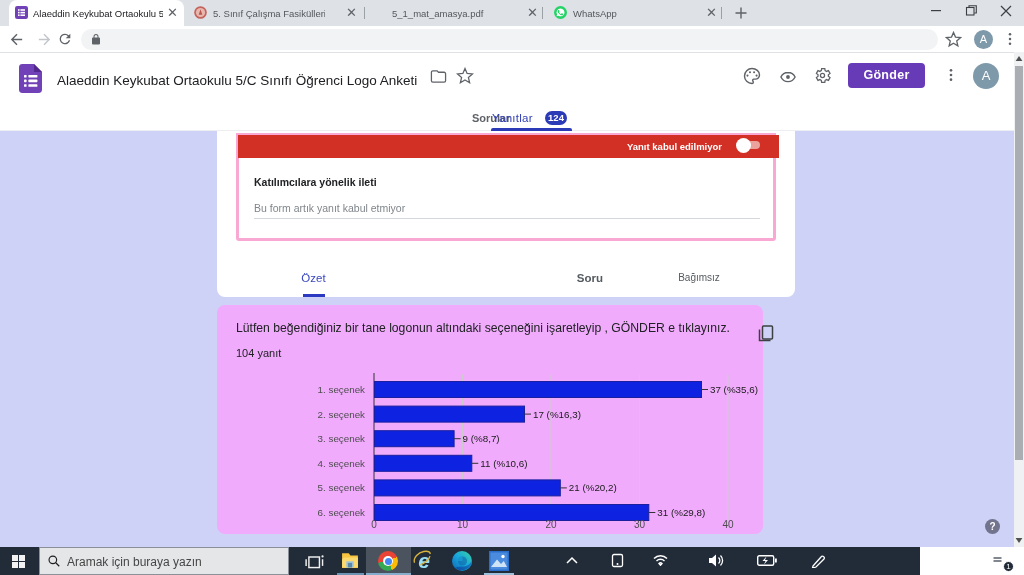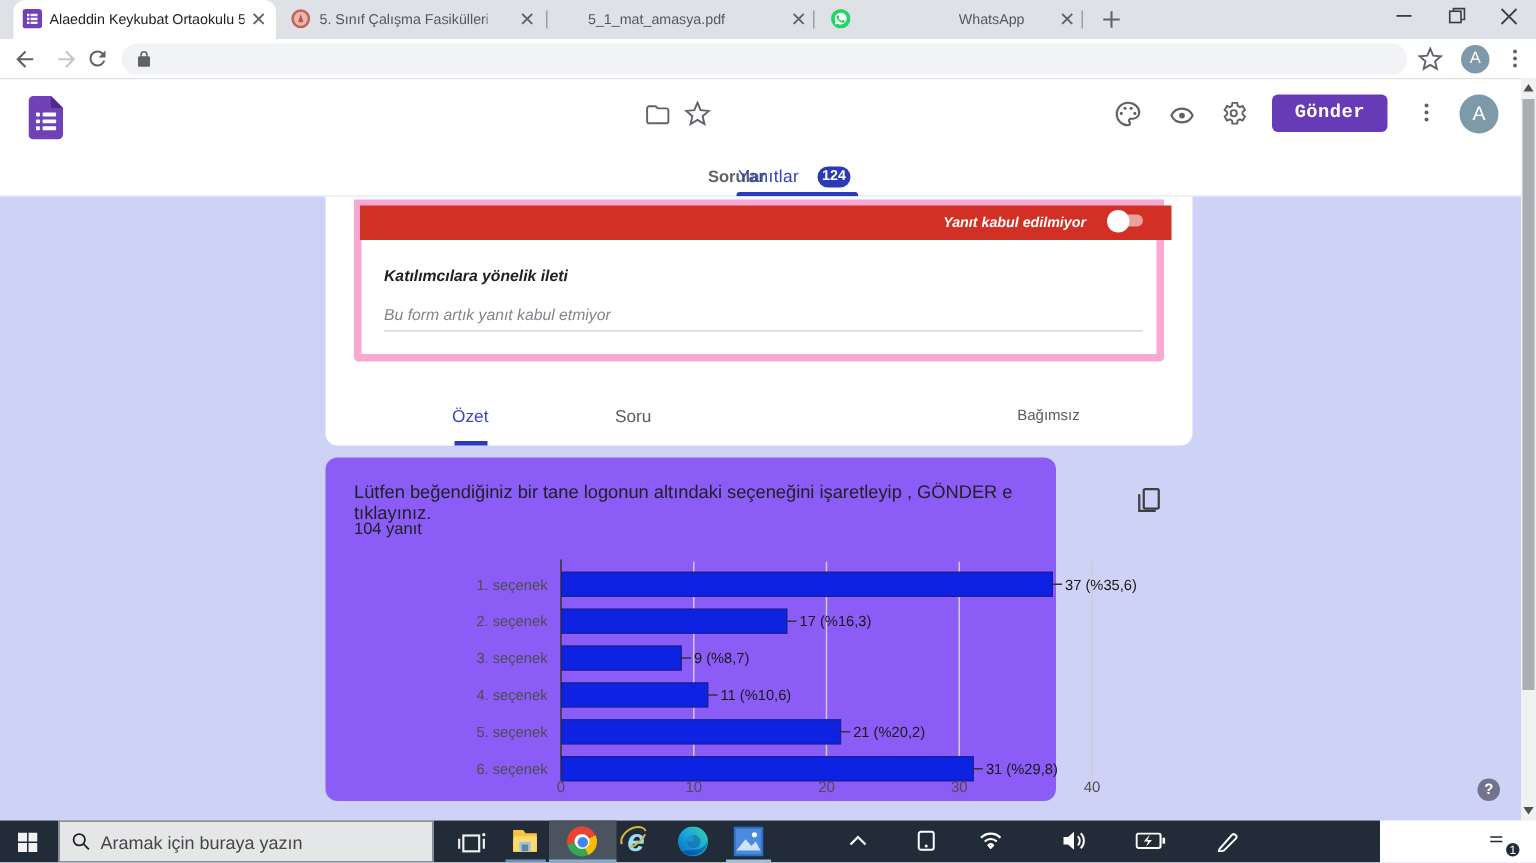--- a/index.html
+++ b/index.html
@@ -20,29 +20,29 @@
   .wc { position:absolute; top:0; width:34px; height:25px; }
 
   
   #toolbar { left:0; top:26px; width:1024px; height:27px; background:#fff; border-bottom:1px solid #dfe1e5; }
   #omnibox { position:absolute; left:81px; top:3px; width:857px; height:21px; background:#f1f3f4; border-radius:11px; }
   #urltext { position:absolute; left:106px; top:8px; font-size:10.5px; color:#202124; white-space:nowrap; }
 
   
   #formsheader { left:0; top:53px; width:1024px; height:78px; background:#fff; border-bottom:1px solid #eceef1; }
   #formtitle { position:absolute; left:57px; top:20px; font-size:13.5px; color:#202124; white-space:nowrap; }
-  #gonder { position:absolute; left:848px; top:10px; width:77px; height:25px; background:#673ab7; border-radius:4px; color:#fff; font-size:12.5px; font-weight:bold; text-align:center; line-height:25px; letter-spacing:.3px;font-family:Liberation Mono, monospace; }
+  #gonder { position:absolute; left:848px; top:10px; width:77px; height:25px; background:#673ab7; border-radius:4px; color:#fff; font-size:12.5px; font-weight:bold; text-align:center; line-height:25px; letter-spacing:.3px; }
   .ftab { position:absolute; top:59px; font-size:11px; }
 
   
   #content { left:0; top:131px; width:1014px; height:416px; background:#ced2f7; }
   #cardA { position:absolute; left:217px; top:0; width:578px; height:166px; background:#fff; border-radius:0 0 8px 8px; }
-  #msgcard { position:absolute; left:19px; top:2px; width:540px; height:108px; border:5px solid #f9a8d4; border-radius:0 0 3px 3px; background:#fff;font-style:italic; }
+  #msgcard { position:absolute; left:19px; top:2px; width:540px; height:108px; border:3px solid #f9a8d4; border-radius:0 0 3px 3px; background:#fff; }
   #redbar { position:absolute; left:-1px; top:-1px; width:541px; height:23px; background:#d33025; }
-  #chartcard { position:absolute; left:217px; top:174px; width:487px; height:229px; background:#8b5cf6; border-radius:8px; }
+  #chartcard { position:absolute; left:217px; top:174px; width:546px; height:229px; background:#f0abfc; border-radius:8px; }
 
   
   #scrollbar { left:1014px; top:52px; width:10px; height:495px; background:#f0f1f2; }
   #sthumb { position:absolute; left:1px; top:14px; width:8px; height:394px; background:#aaadb2; }
 
   
   #taskbar { left:0; top:547px; width:920px; height:28px; background:#222c39; }
   #searchbox { position:absolute; left:39px; top:0; width:250px; height:28px; background:#e5e6e8; border:1px solid #8b8f98; }
   .ticon { position:absolute; top:4px; width:20px; height:20px; }
   .tray { position:absolute; top:7px; color:#fff; }
@@ -83,21 +83,21 @@
       <div class="tabx" style="left:161px;">✕</div>
     </div>
     <div class="tabdiv" style="left:542px;"></div>
 
     <div class="tab" style="left:544px; width:177px;">
       <svg style="position:absolute;left:10px;top:6px" width="13" height="13" viewBox="0 0 24 24">
           <circle cx="12" cy="12" r="12" fill="#25d366"></circle>
           <path d="M12 4.5a7.3 7.3 0 0 0-6.3 11l-1 3.6 3.7-1a7.3 7.3 0 1 0 3.6-13.6z" fill="#fff"></path>
           <path d="M9.4 8c-.2-.4-.4-.4-.6-.4h-.5c-.2 0-.5.07-.7.3-.2.3-.9.9-.9 2.1s.9 2.4 1 2.6c.1.2 1.8 2.8 4.4 3.8 2.2.9 2.6.7 3.1.6.5 0 1.5-.6 1.7-1.2.2-.6.2-1.1.15-1.2-.05-.1-.2-.2-.5-.3s-1.5-.8-1.8-.9c-.2-.1-.4-.1-.6.1-.2.3-.7.9-.8 1-.15.2-.3.2-.55.1a6.8 6.8 0 0 1-2-1.3 7.6 7.6 0 0 1-1.4-1.7c-.15-.3 0-.4.1-.5l.4-.5c.1-.15.15-.25.2-.4.07-.15.03-.3 0-.4C10.1 9.6 9.6 8.5 9.4 8z" fill="#25d366"></path>
         </svg>
-      <div class="title" style="left:29px; width:110px;text-align:right;">WhatsApp</div>
+      <div class="title" style="left:29px; width:110px;">WhatsApp</div>
       <div class="tabx" style="left:162px;">✕</div>
     </div>
     <div class="tabdiv" style="left:721px;"></div>
 
     <svg style="position:absolute;left:735px;top:7px" width="12" height="12" viewBox="0 0 12 12">
         <path d="M5.3 0.5h1.4v4.8h4.8v1.4H6.7v4.8H5.3V6.7H0.5V5.3h4.8z" fill="#5f6368"></path>
       </svg>
 
     <svg class="wc" style="left:919px" width="34" height="25">
         <rect x="12" y="10" width="10" height="1.2" fill="#3c4043"></rect>
@@ -140,20 +140,21 @@
     <svg style="position:absolute;left:19px;top:11px" width="23" height="29" viewBox="0 0 23 29">
         <path d="M3.4 0 H15 L23 8 V25.6 A3.4 3.4 0 0 1 19.6 29 H3.4 A3.4 3.4 0 0 1 0 25.6 V3.4 A3.4 3.4 0 0 1 3.4 0 Z" fill="#7141b7"></path>
         <path d="M15 0 L23 8 H15 Z" fill="#52288f"></path>
         <rect x="5" y="11" width="2.6" height="2.6" rx=".6" fill="#fff"></rect>
         <rect x="9.4" y="11" width="9" height="2.6" rx=".6" fill="#fff"></rect>
         <rect x="5" y="15.6" width="2.6" height="2.6" rx=".6" fill="#fff"></rect>
         <rect x="9.4" y="15.6" width="9" height="2.6" rx=".6" fill="#fff"></rect>
         <rect x="5" y="20.2" width="2.6" height="2.6" rx=".6" fill="#fff"></rect>
         <rect x="9.4" y="20.2" width="9" height="2.6" rx=".6" fill="#fff"></rect>
       </svg>
+    <div id="formtitle">Alaeddin Keykubat Ortaokulu 5/C Sınıfı Öğrenci Logo Anketi</div>
     <svg style="position:absolute;left:430px;top:15px" width="17" height="17" viewBox="0 0 24 24">
         <path d="M10 4H4a2 2 0 0 0-2 2v12a2 2 0 0 0 2 2h16a2 2 0 0 0 2-2V8a2 2 0 0 0-2-2h-8l-2-2z" fill="none" stroke="#5f6368" stroke-width="1.8"></path>
       </svg>
     <svg style="position:absolute;left:456px;top:14px" width="18" height="18" viewBox="0 0 24 24">
         <path d="M12 17.27 18.18 21l-1.64-7.03L22 9.24l-7.19-.61L12 2 9.19 8.63 2 9.24l5.46 4.73L5.82 21z" fill="none" stroke="#5f6368" stroke-width="1.7"></path>
       </svg>
 
     <svg style="position:absolute;left:742px;top:13px" width="20" height="20" viewBox="0 0 24 24">
         <path d="M12 3a9 9 0 1 0 0 18c.9 0 1.6-.7 1.6-1.6 0-.4-.16-.76-.42-1.04a1.55 1.55 0 0 1 1.15-2.61H16a5 5 0 0 0 5-5C21 6.5 17 3 12 3z" fill="none" stroke="#5f6368" stroke-width="1.7"></path>
         <circle cx="6.6" cy="11.5" r="1.25" fill="#5f6368"></circle>
@@ -192,21 +193,21 @@
           <div style="position:absolute;right:57px;top:6px;color:#fff;font-size:9.5px;font-weight:bold;">Yanıt kabul edilmiyor</div>
           <div style="position:absolute;right:19px;top:5.5px;width:18px;height:8.5px;border-radius:4px;background:rgba(255,255,255,.55);"></div>
           <div style="position:absolute;right:28px;top:2.5px;width:15px;height:15px;border-radius:50%;background:#fff;"></div>
         </div>
         <div style="position:absolute;left:15px;top:40px;font-size:10.5px;font-weight:bold;color:#202124;">Katılımcılara yönelik ileti</div>
         <div style="position:absolute;left:15px;top:66px;font-size:10.5px;color:#80868b;">Bu form artık yanıt kabul etmiyor</div>
         <div style="position:absolute;left:15px;top:82px;width:506px;height:1px;background:#d4d7db;"></div>
       </div>
 
       <div style="position:absolute;left:0;top:141px;width:193px;text-align:center;font-size:11.5px;color:#3a48c0;">Özet</div>
-      <div style="position:absolute;left:193px;top:141px;width:193px;text-align:left;font-size:11.5px;color:#555b61;">Soru</div>
+      <div style="position:absolute;left:193px;top:141px;width:193px;text-align:right;font-size:11.5px;color:#555b61;font-weight:bold;">Soru</div>
       <div style="position:absolute;left:386px;top:141px;width:192px;text-align:center;font-size:10px;color:#555b61;">Bağımsız</div>
       <div style="position:absolute;left:86px;top:163px;width:22px;height:3px;background:#2b3ac0;"></div>
     </div>
 
     <div id="chartcard">
       <div style="position:absolute;left:19px;top:16px;font-size:12.2px;color:#202124;">Lütfen beğendiğiniz bir tane logonun altındaki seçeneğini işaretleyip , GÖNDER e tıklayınız.</div>
       <div style="position:absolute;left:19px;top:42px;font-size:11px;color:#202124;">104 yanıt</div>
       <svg style="position:absolute;left:540px;top:20px" width="18" height="18" viewBox="0 0 18 18">
           <rect x="5.5" y="1" width="10" height="13" rx="1" fill="none" stroke="#3c4043" stroke-width="1.5"></rect>
           <path d="M2.5 4.5v11h11" fill="none" stroke="#3c4043" stroke-width="1.5"></path>

